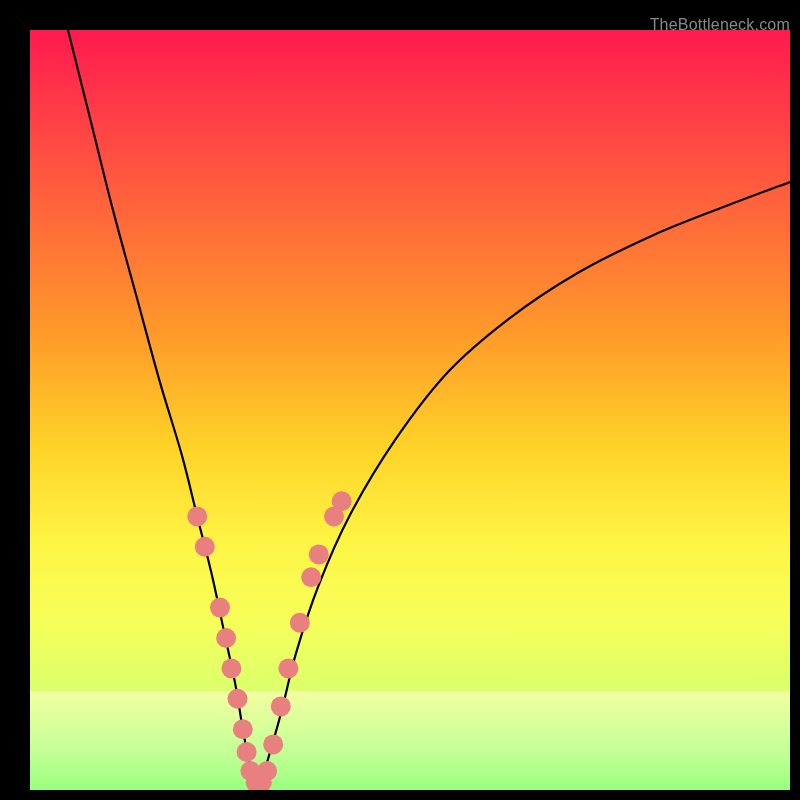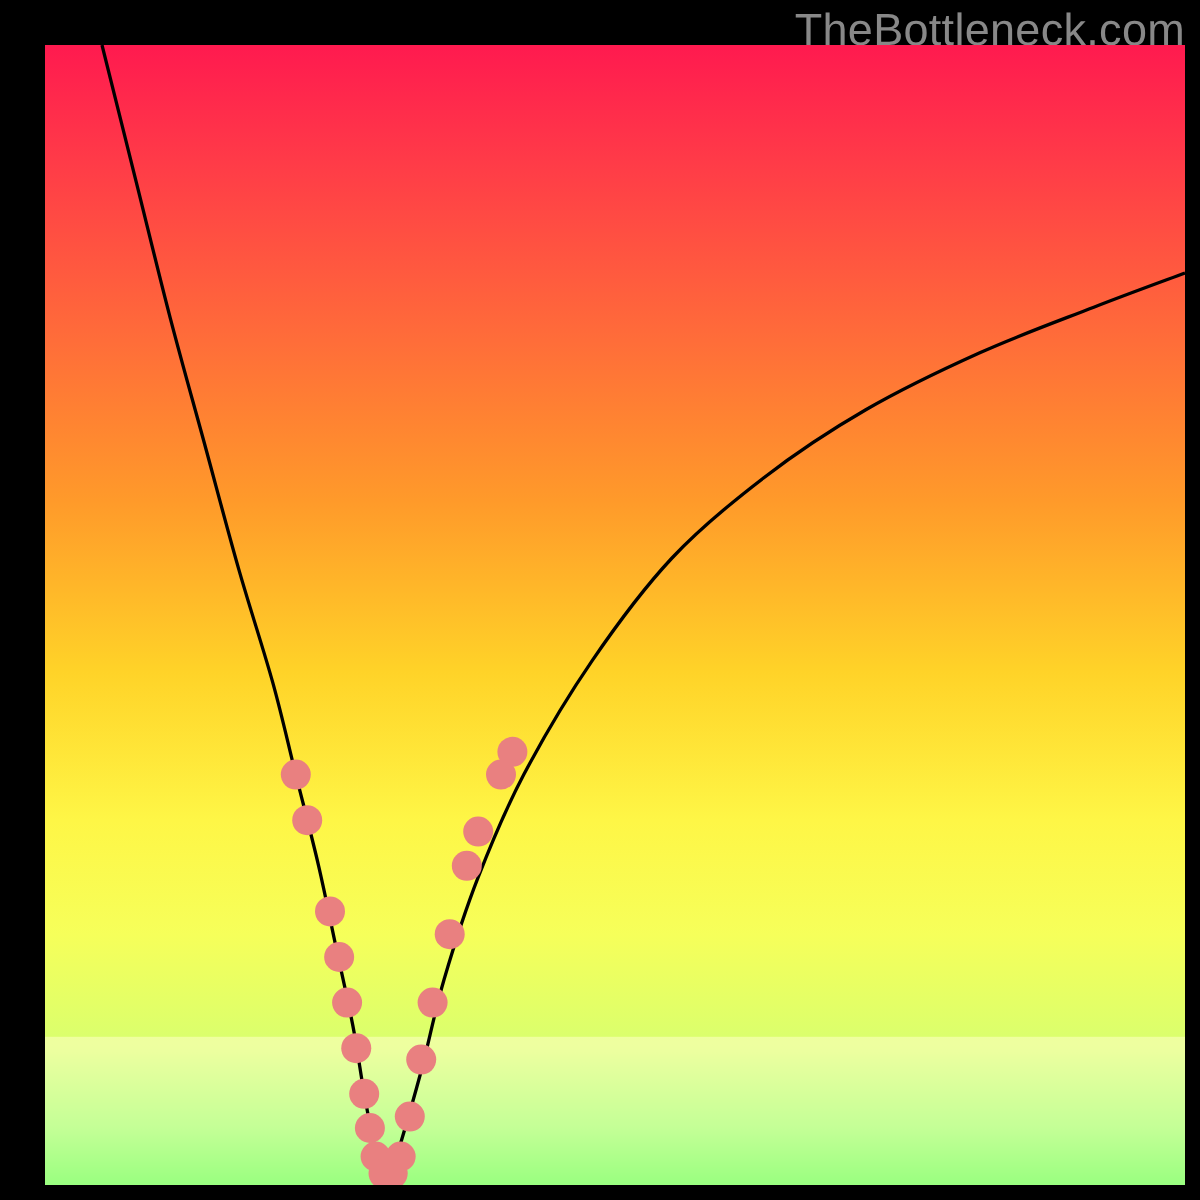--- a/index.html
+++ b/index.html
@@ -39,24 +39,24 @@
   }
   .plot-svg {
     position: absolute;
     left: 0;
     top: 0;
     width: 760px;
     height: 760px;
   }
   .watermark {
     position: absolute;
-    top: 4px;
+    top: 16px;
     right: 10px;
     color: #888;
-    font-size: 30px;
+    font-size: 16px;
     font-weight: 500;
     letter-spacing: 0.2px;
     user-select: none;
   }
 </style>
 </head>
 <body>
 
 <div class="frame">
   <div class="watermark">TheBottleneck.com</div>

